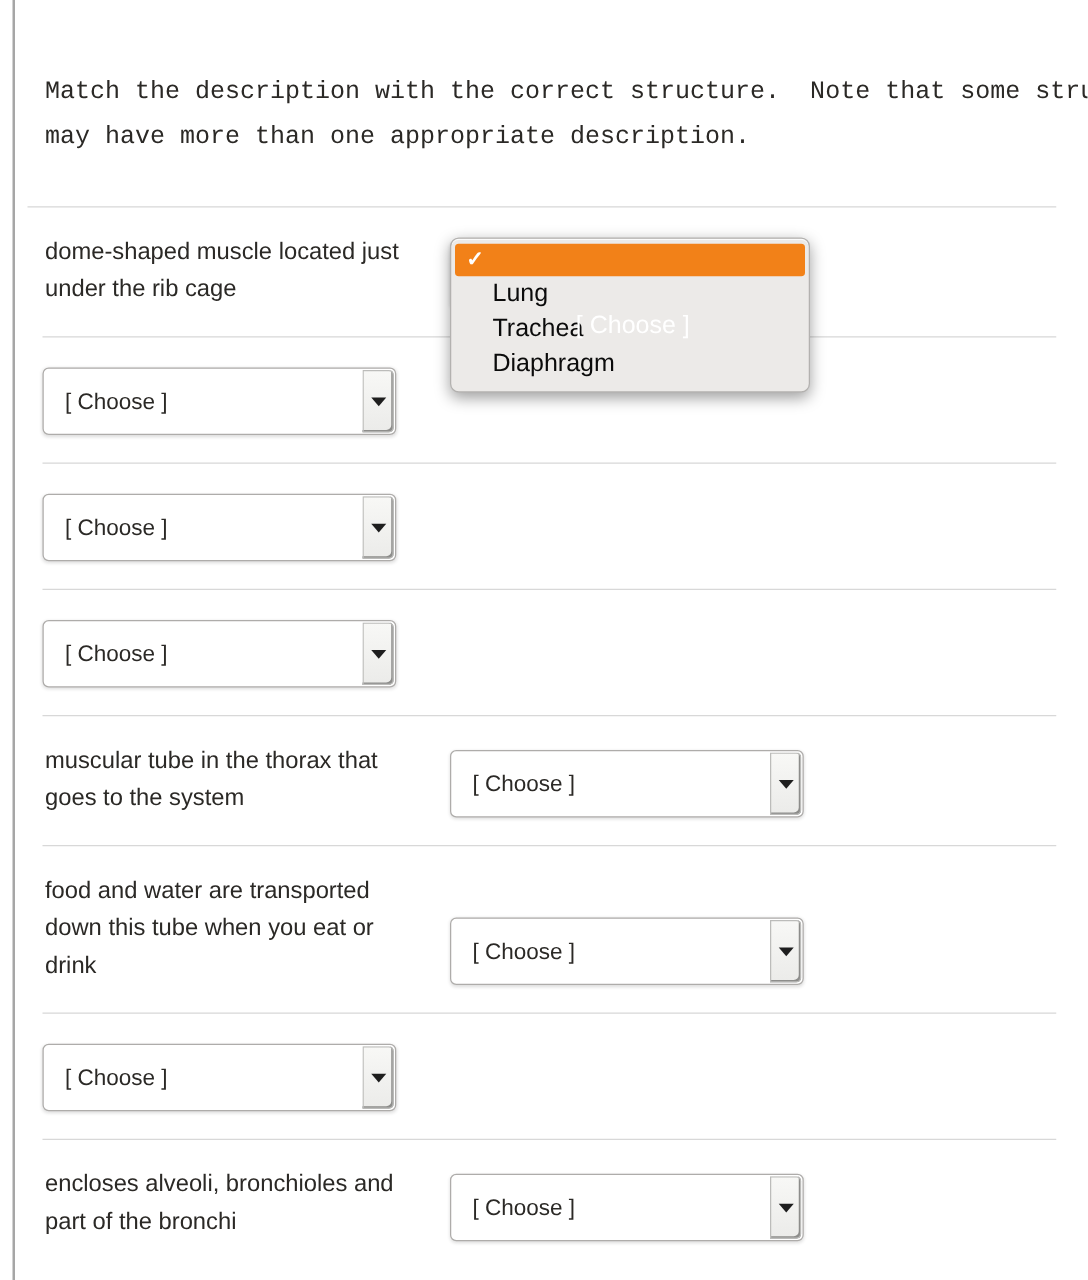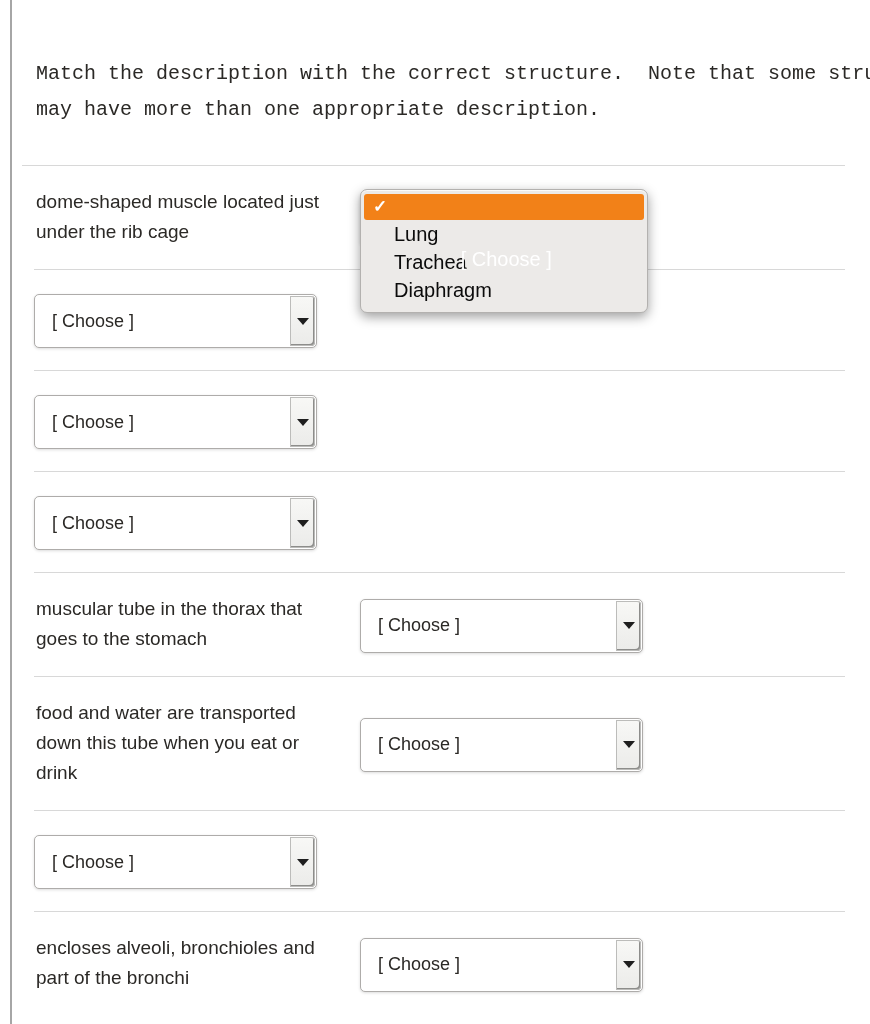--- a/index.html
+++ b/index.html
@@ -37,21 +37,21 @@
   .header-divider {
     height: 1px;
     background: #d8d8d8;
     margin: 37px 25px 0 22px;
   }
   .answers {
     margin: 0 25px 0 34px;
   }
   .row {
     display: flex;
-    align-items: center;
+    align-items: flex-end;
     padding: 21px 0 22px 0;
     border-top: 1px solid #d8d8d8;
   }
   .row:first-child { border-top: none; }
   .desc {
     flex: none;
     width: 324px;
     padding-left: 2px;
     font-size: 19px;
     line-height: 30px;
@@ -199,21 +199,21 @@
           <span class="select-value">[ Choose ]</span>
           <span class="stepper">
               <span class="tri"></span>
             </span>
         </div>
       </div>
     </div>
 
     <div class="row">
       <div class="desc">muscular tube in the thorax that
-goes to the stomach</div>
+goes to the system</div>
       <div class="control">
         <div class="select">
           <span class="select-value">[ Choose ]</span>
           <span class="stepper">
               <span class="tri"></span>
             </span>
         </div>
       </div>
     </div>
 

